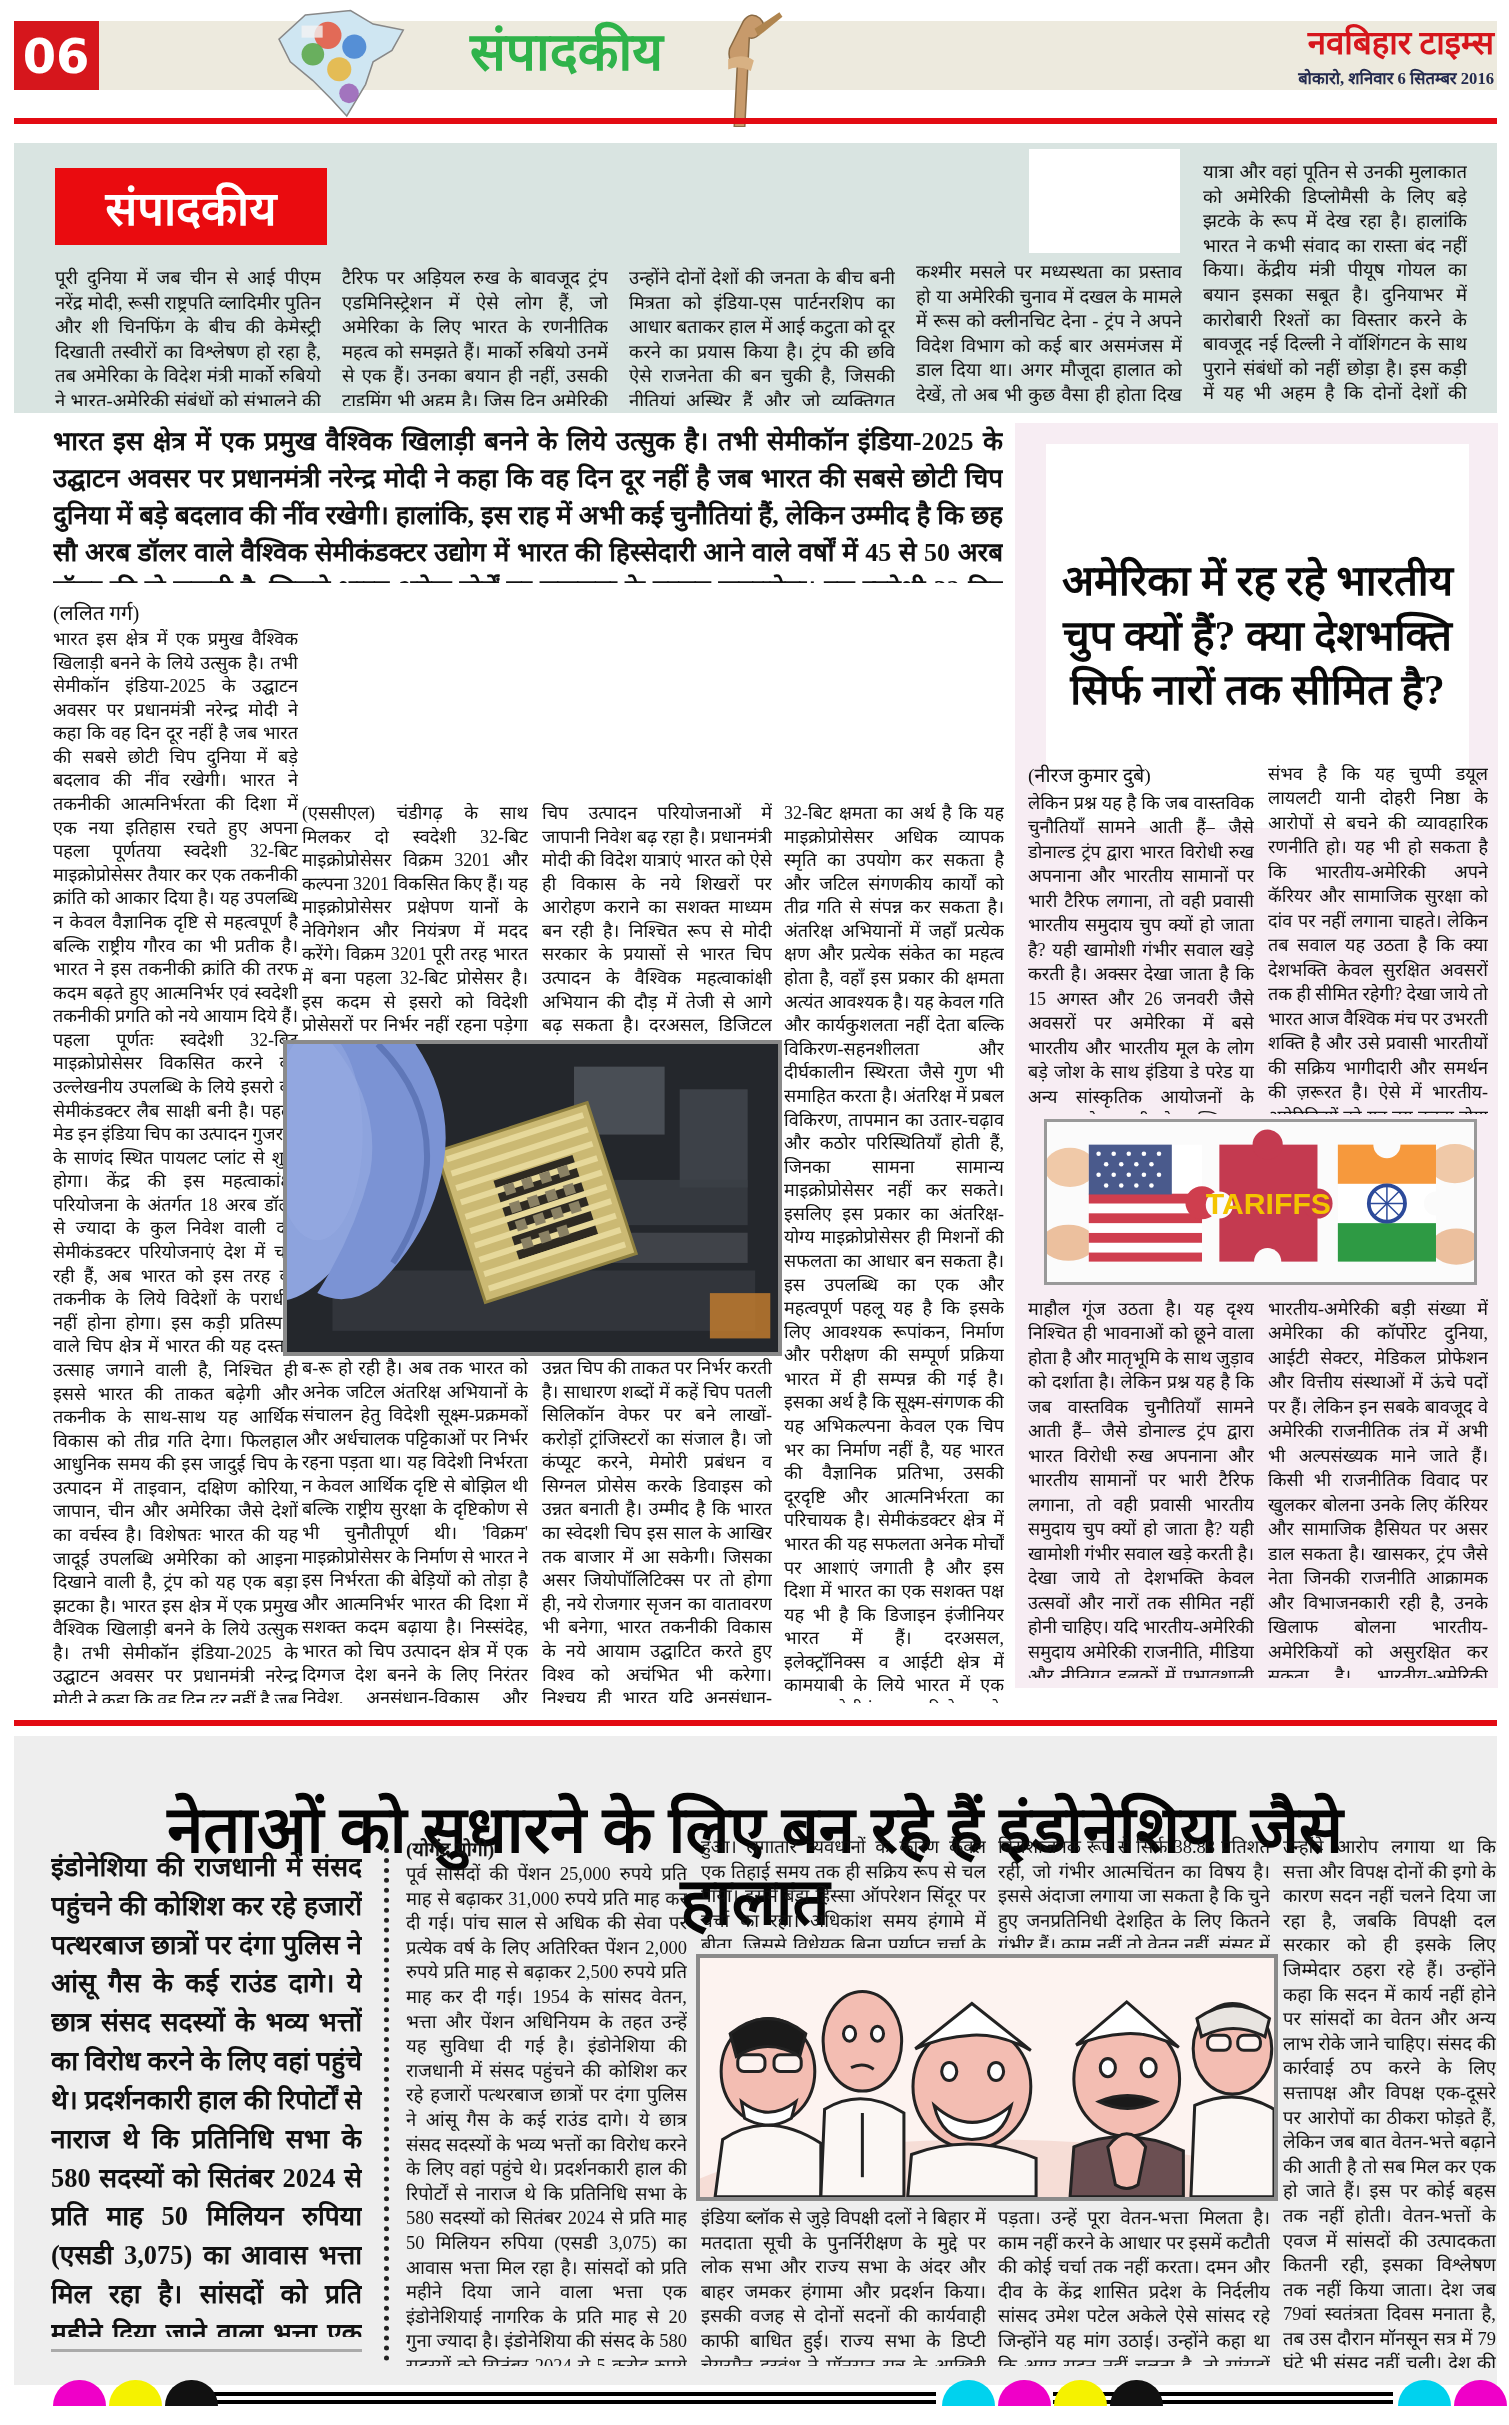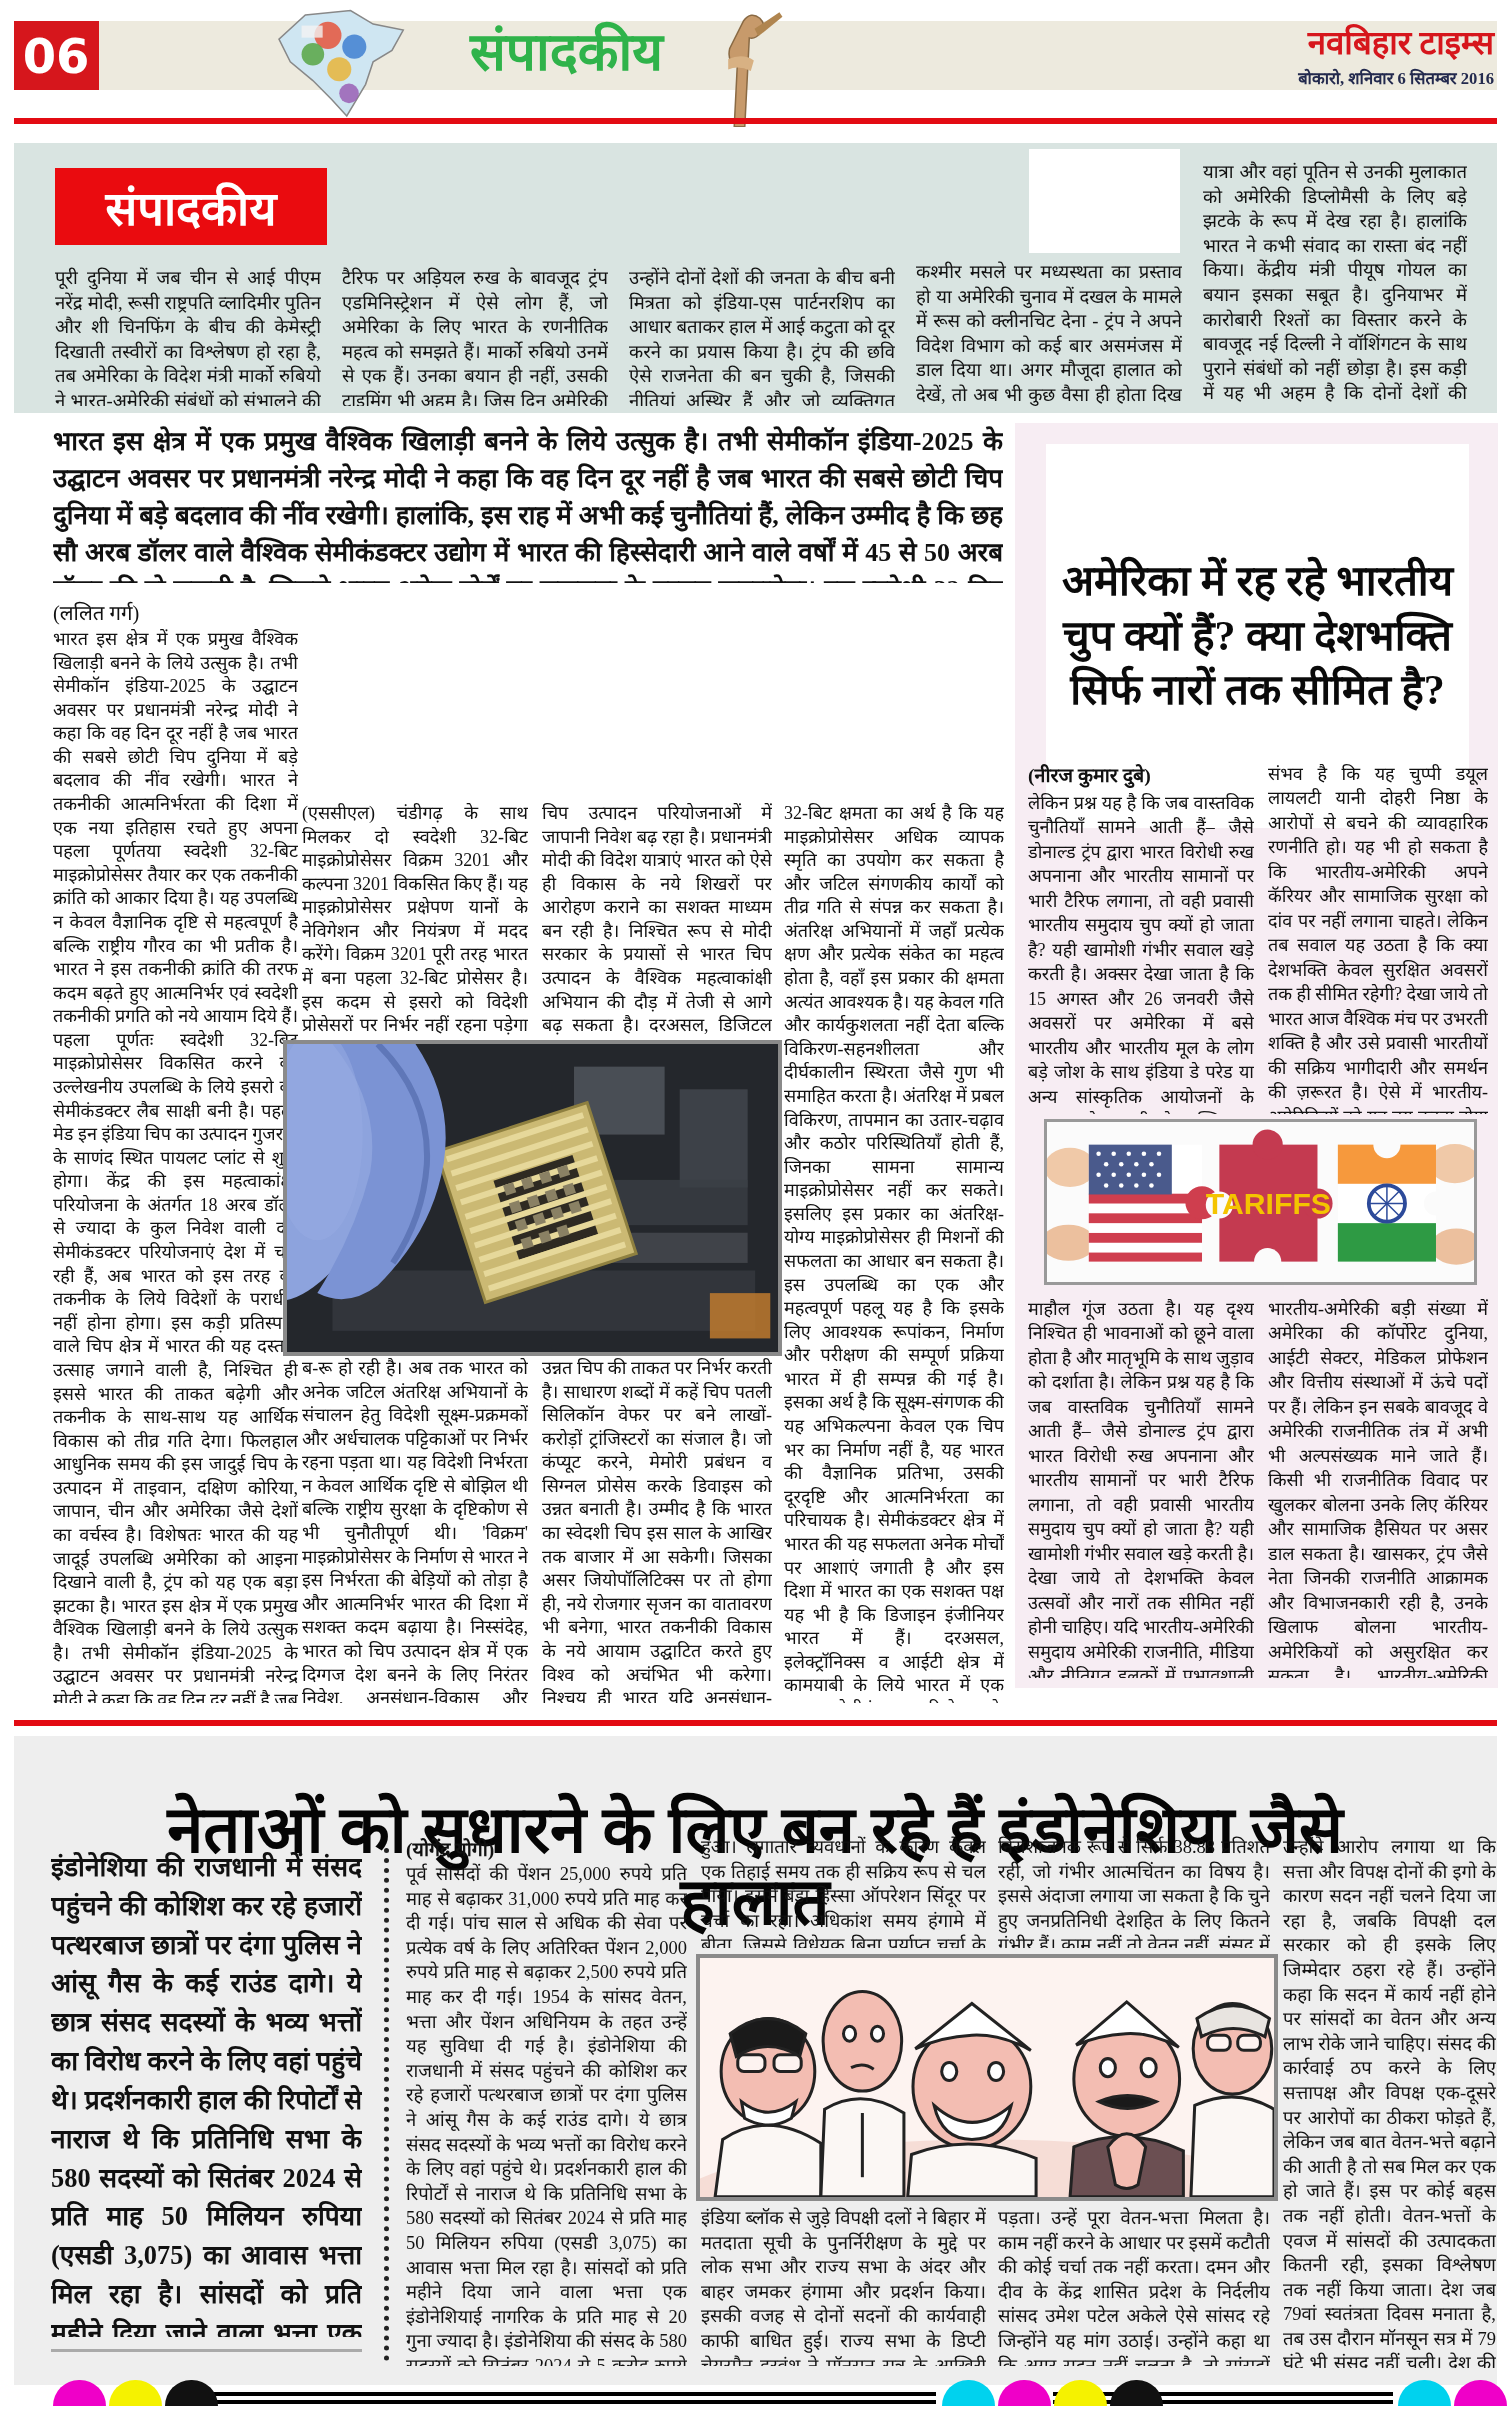--- a/index.html
+++ b/index.html
@@ -44,21 +44,21 @@
   .ccolC{left:542px;top:802px;width:230px;height:233px;}
   .ccolD{left:784px;top:802px;width:220px;height:901px;}
   .photo-frame{left:283px;top:1040px;width:491px;height:308px;border:4.5px solid #8a8a8a;background:#23262b;}
   .ccolE{left:302px;top:1357px;width:226px;height:346px;}
   .ccolF{left:542px;top:1357px;width:230px;height:346px;}
   
   .pink-panel{left:1015px;top:423px;width:483px;height:1265px;background:#f7edf3;}
   .us-headbox{left:1046px;top:444px;width:423px;height:384px;background:#fff;display:flex;
               align-items:center;justify-content:center;}
   .us-headline{width:393px;text-align:center;font-weight:900;font-size:42px;line-height:1.3;color:#0a0a0a;}
-  .us-author{left:1028px;top:761px;width:226px;font-weight:bold;font-size:19.6px;}
+  .us-author{left:1028px;top:761px;width:226px;font-weight:normal;font-size:19.6px;}
   .pcol{font-size:18px;line-height:1.36;text-align:justify;overflow:hidden;}
   .pc1{left:1028px;top:791px;width:226px;height:323px;}
   .pc2{left:1268px;top:762px;width:220px;height:352px;}
   .tariffs-frame{left:1044px;top:1119px;width:427px;height:160px;border:3.8px solid #999;background:#fff;}
   .pc3{left:1028px;top:1297px;width:226px;height:381px;}
   .pc4{left:1268px;top:1297px;width:220px;height:381px;}
   
   .bot-sec{left:13.6px;top:1736px;width:1483px;height:649px;background:#eeeeee;}
   .bot-headline{left:89px;top:1795px;width:1332px;text-align:center;font-weight:900;
                 font-size:65px;line-height:1.1;color:#050505;}

